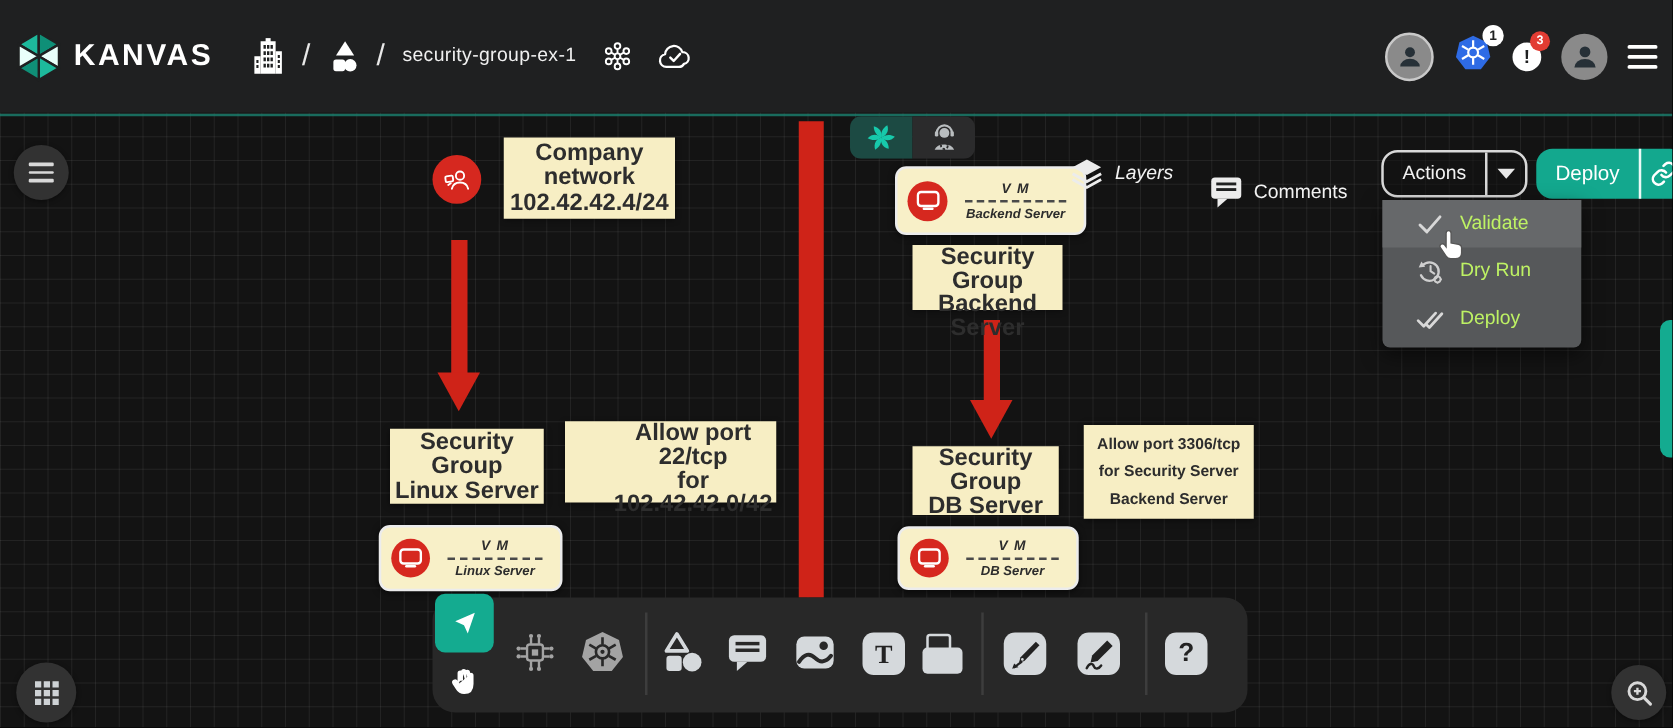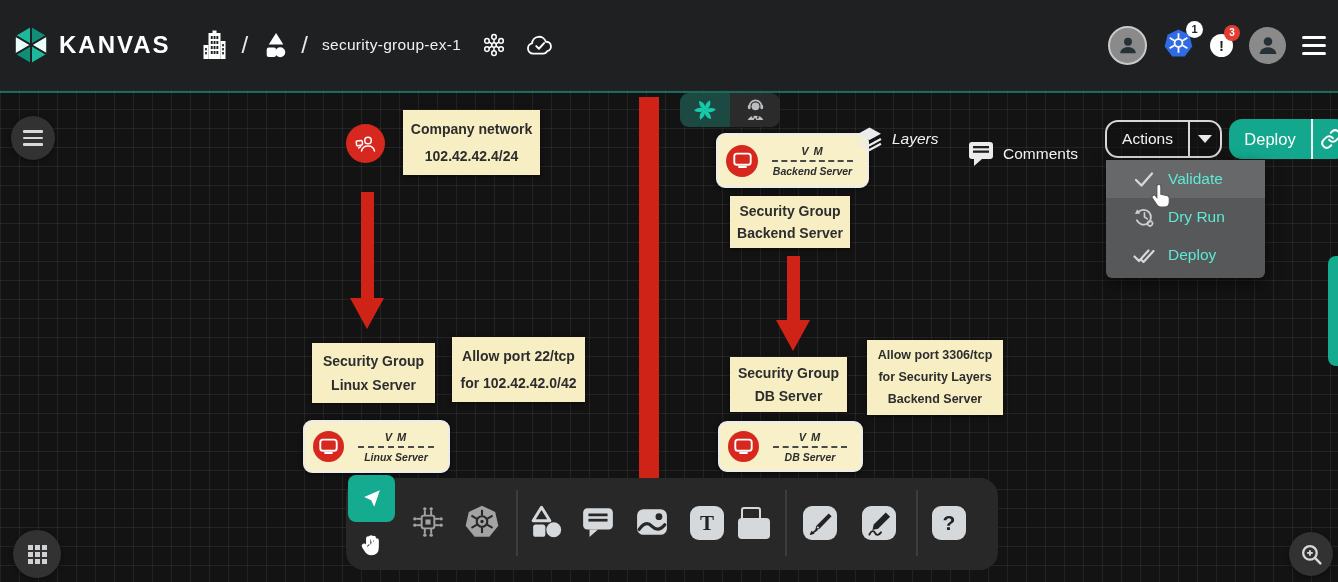--- a/index.html
+++ b/index.html
@@ -23,21 +23,21 @@
   .burger{display:flex;flex-direction:column;gap:5px;cursor:pointer;}
   .burger i{display:block;width:24px;height:3px;background:#fff;border-radius:2px;}
 
   
   .canvas{position:absolute;top:90px;left:0;right:0;bottom:0;background-color:#131313;
     background-image:linear-gradient(rgba(255,255,255,.065) 1px,transparent 1px),
                      linear-gradient(90deg,rgba(255,255,255,.065) 1px,transparent 1px);
     background-size:19px 19px;}
   .teal-line{position:absolute;left:0;right:0;top:91px;height:2px;background:#1b7b6b;opacity:.85;z-index:3;}
 
-  .note{position:absolute;background:#f7eec4;color:#2d2d2d;font-weight:bold;font-size:14px;
+  .note{position:absolute;background:#f7eec4;color:#2d2d2d;font-weight:bold;font-size:19px;
         text-align:center;display:flex;flex-direction:column;justify-content:space-evenly;
         box-shadow:0 1px 5px rgba(0,0,0,.55);z-index:5;line-height:1;}
   .vmcard{position:absolute;background:#f8f0c8;border:2px solid #ececec;border-radius:9px;
         box-shadow:0 1px 5px rgba(0,0,0,.55);display:flex;align-items:center;z-index:6;
         box-sizing:border-box;padding:0 8px;gap:8px;font-style:italic;}
   .redcircle{background:#d6281f;border-radius:50%;display:flex;align-items:center;justify-content:center;flex:none;}
   .vm-col{flex:1;text-align:center;color:#2d2d2d;}
   .vm-title{font-size:11px;font-weight:bold;letter-spacing:1px;}
   .vm-dash{border-top:2px dashed #4a4a4a;margin:3px 6px;}
   .vm-sub{font-size:10.5px;font-weight:bold;}
@@ -58,21 +58,21 @@
         border-top:8px solid #e8e8e8;}
   .btn-share{position:absolute;left:1229px;top:119px;width:120px;height:40px;background:#13a88e;
         border-radius:13px;display:flex;align-items:center;color:#fff;font-size:16.5px;z-index:42;cursor:pointer;}
   .btn-share .lbl{flex:1;text-align:center;}
   .btn-share .vdiv{width:2px;height:100%;background:#eafaf6;}
   .btn-share .link-box{width:36px;display:flex;align-items:center;justify-content:center;}
 
   
   .menu{position:absolute;left:1106px;top:160px;width:159px;background:#56585a;z-index:45;
         box-shadow:0 6px 16px rgba(0,0,0,.5);border-radius:0 0 6px 6px;padding-bottom:4px;}
-  .menu-item{height:38px;display:flex;align-items:center;padding-left:26px;color:#5eead4;
+  .menu-item{height:38px;display:flex;align-items:center;padding-left:26px;color:#bef264;
         font-size:15.5px;gap:12px;cursor:pointer;}
   .menu-item.hl{background:#66686a;}
   .menu-item.danger{color:#e4483d;}
 
   
   .mini-bar{position:absolute;left:680px;top:93px;width:100px;height:34px;display:flex;
         border-radius:9px;overflow:hidden;z-index:7;}
   .mini-tile{flex:1;display:flex;align-items:center;justify-content:center;cursor:pointer;}
   .mini-tile.teal{background:#1c4a43;}
   .mini-tile.dark{background:#2b2b2c;}
@@ -241,21 +241,21 @@
   </div>
 
   <div class="red-shaft" style="left:361px;top:192px;width:13px;height:108px;"></div>
   <div class="red-head" style="left:350px;top:298px;"></div>
 
   <div class="note" style="left:312px;top:343px;width:123px;height:60px;">
     <span>Security Group</span>
     <span>Linux Server</span>
   </div>
 
-  <div class="note" style="left:452px;top:337px;width:133px;height:65px;">
+  <div class="note" style="left:452px;top:337px;width:133px;height:65px;padding-left:36px;">
     <span>Allow port 22/tcp</span>
     <span>for 102.42.42.0/42</span>
   </div>
 
   <div class="vmcard" style="left:303px;top:420px;width:147px;height:53px;">
     <div class="redcircle" style="width:31px;height:31px;">
       <svg width="19" height="17" viewBox="0 0 22 19">
         <rect x="1.5" y="1.5" width="19" height="13" rx="3" fill="none" stroke="#fff" stroke-width="2.2"></rect>
         <line x1="7" y1="17" x2="15" y2="17" stroke="#fff" stroke-width="2.2" stroke-linecap="round"></line>
       </svg>
@@ -316,21 +316,21 @@
   <div class="red-shaft" style="left:787px;top:256px;width:13px;height:66px;"></div>
   <div class="red-head" style="left:776px;top:320px;"></div>
 
   <div class="note" style="left:730px;top:357px;width:117px;height:55px;">
     <span>Security Group</span>
     <span>DB  Server</span>
   </div>
 
   <div class="note" style="left:867px;top:340px;width:136px;height:75px;font-size:12.5px;">
     <span>Allow port 3306/tcp</span>
-    <span>for Security Layers</span>
+    <span>for Security Server</span>
     <span>Backend Server</span>
   </div>
 
   <div class="vmcard" style="left:718px;top:421px;width:145px;height:51px;">
     <div class="redcircle" style="width:31px;height:31px;">
       <svg width="19" height="17" viewBox="0 0 22 19">
         <rect x="1.5" y="1.5" width="19" height="13" rx="3" fill="none" stroke="#fff" stroke-width="2.2"></rect>
         <line x1="7" y1="17" x2="15" y2="17" stroke="#fff" stroke-width="2.2" stroke-linecap="round"></line>
       </svg>
     </div>

